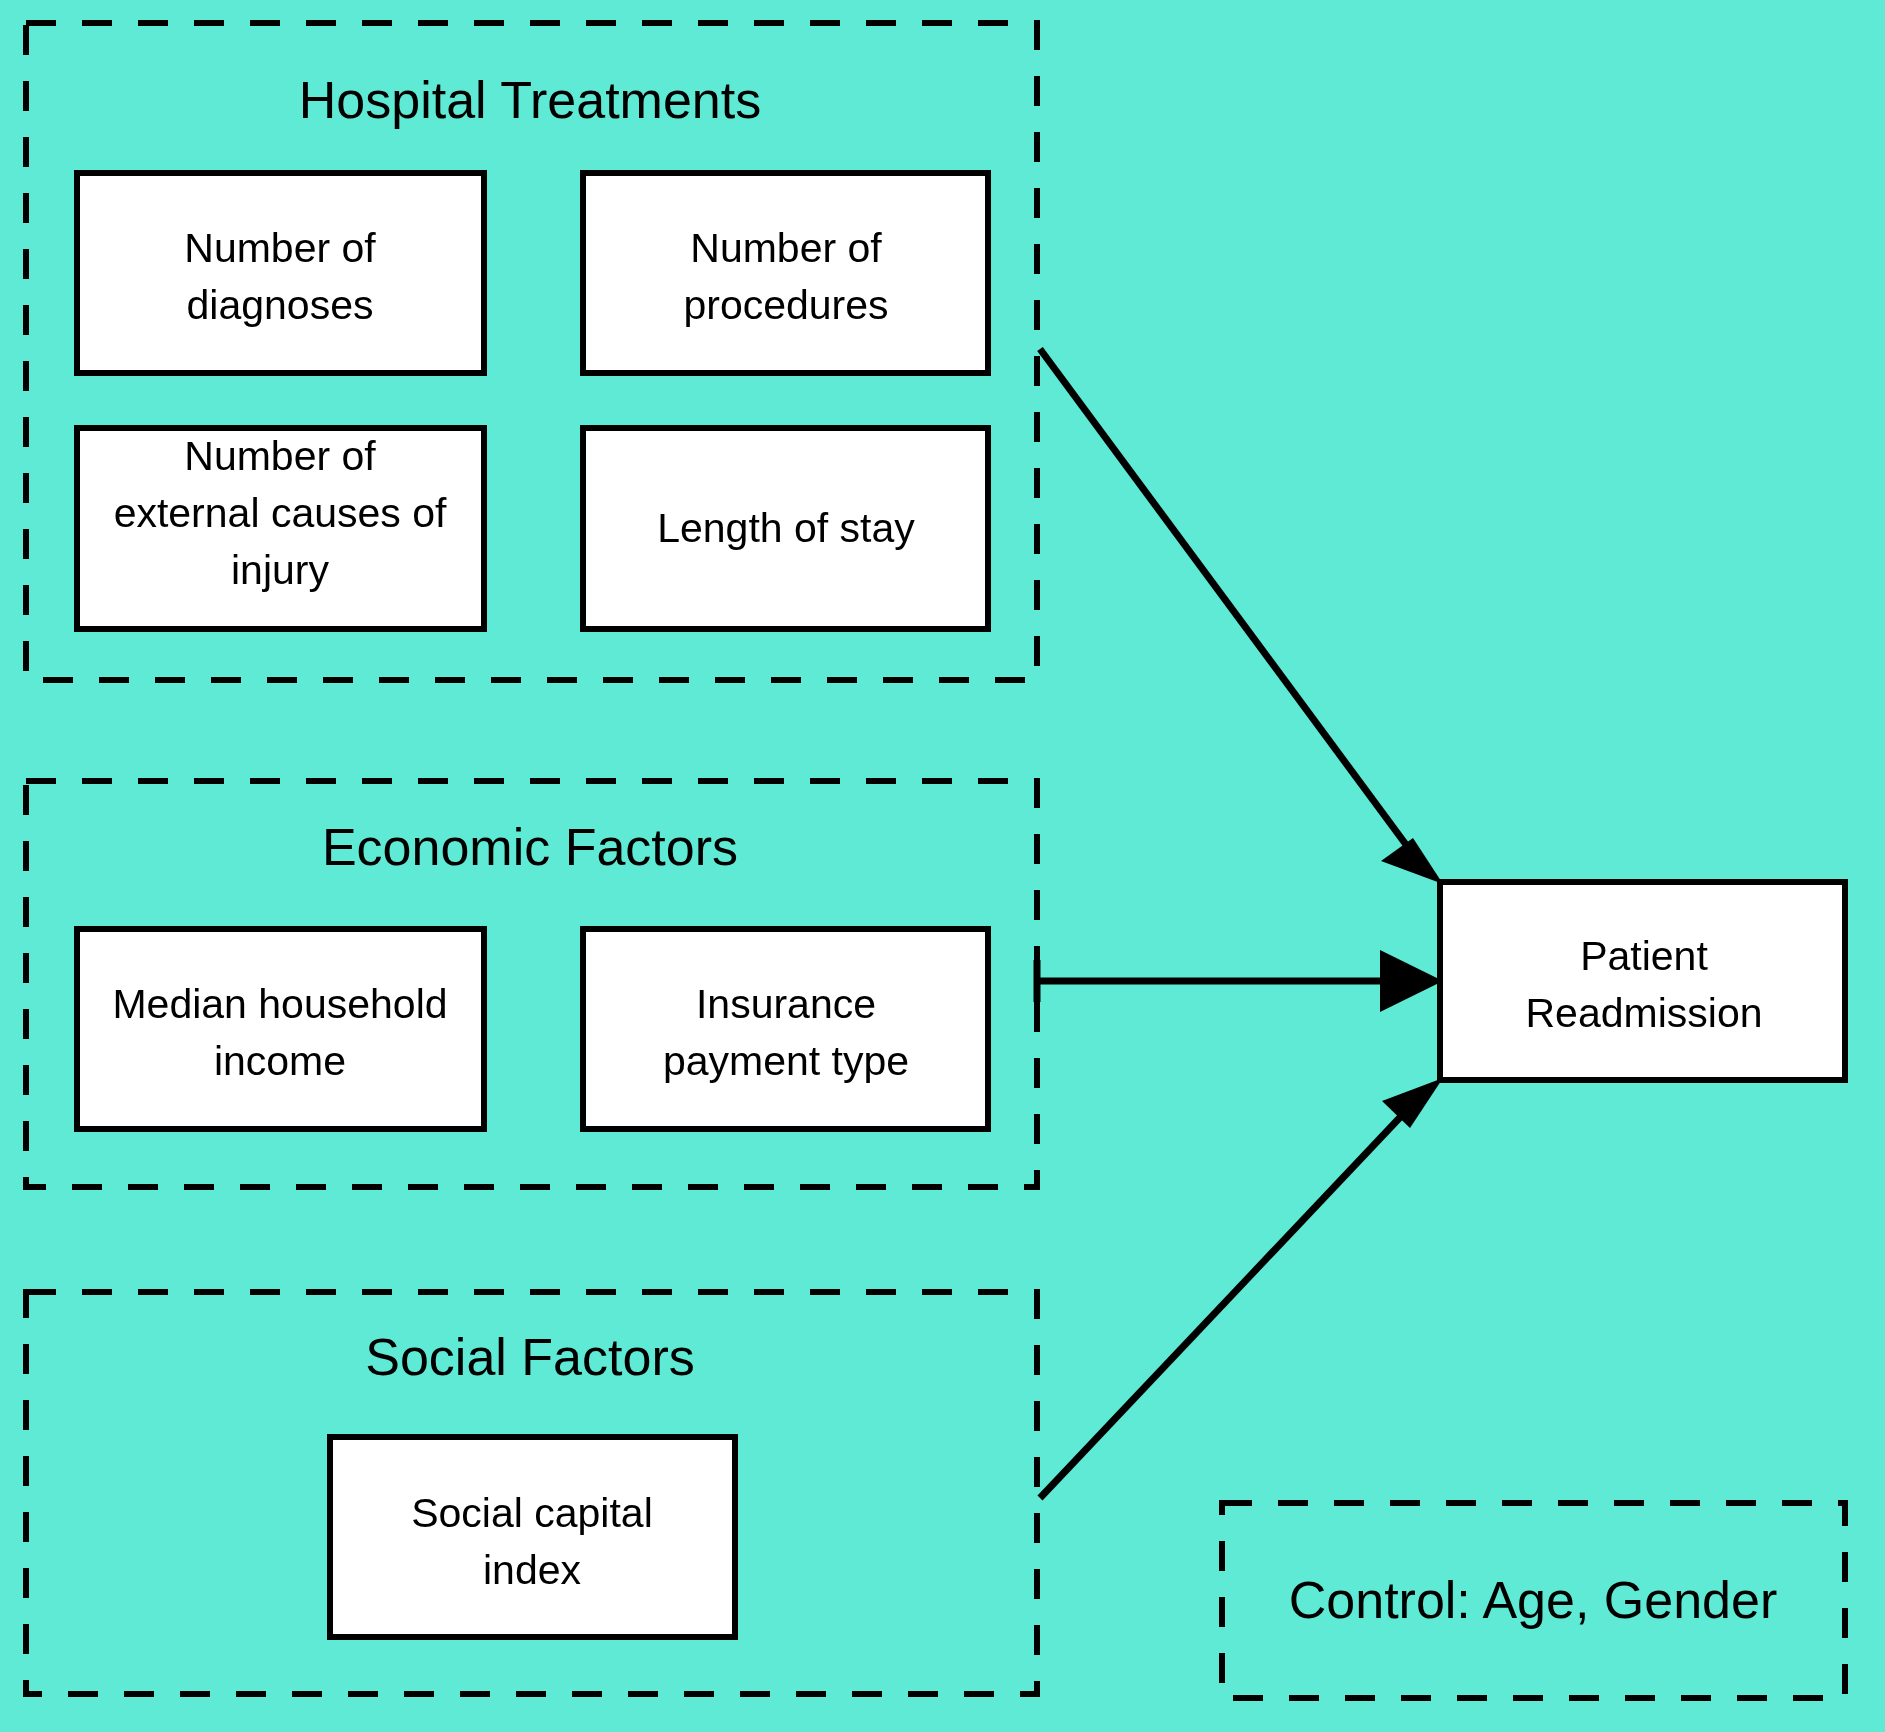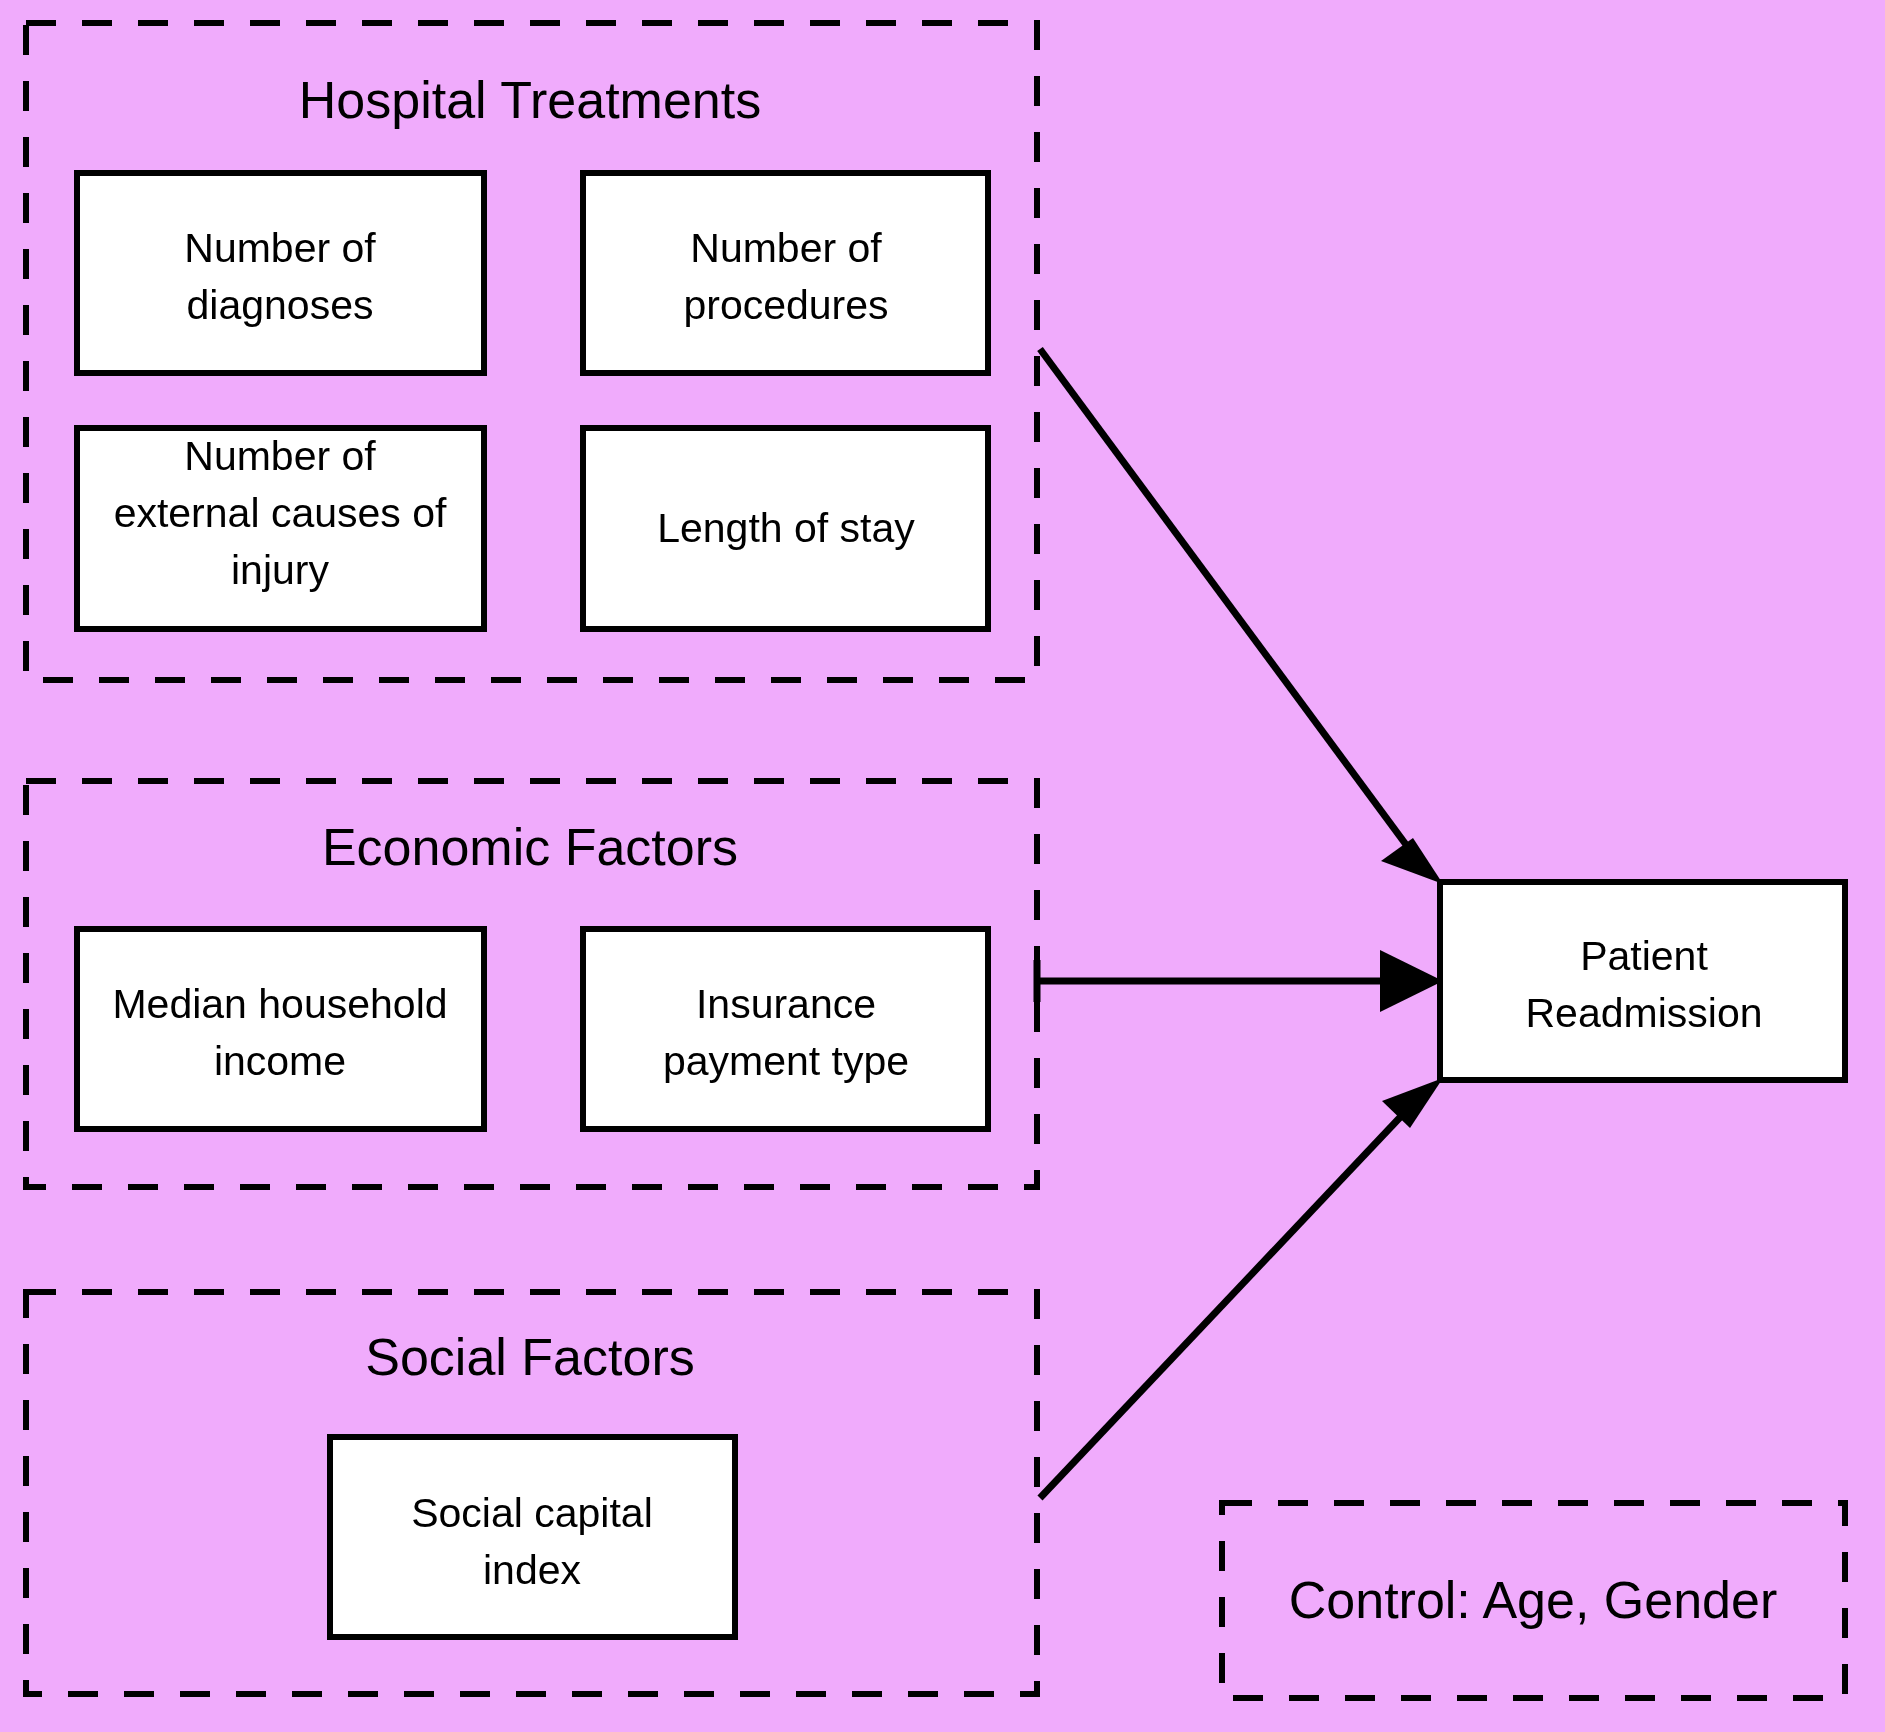--- a/index.html
+++ b/index.html
@@ -9,21 +9,21 @@
     background: #ffffff;
   }
   body {
     font-family: "Liberation Sans", sans-serif;
     color: #000000;
   }
   #stage {
     position: relative;
     width: 1885px;
     height: 1732px;
-    background: #f0abfc;
+    background: #5eead4;
     overflow: hidden;
   }
   #diagram-svg {
     position: absolute;
     left: 0;
     top: 0;
     width: 1885px;
     height: 1732px;
   }
   .group-title {

